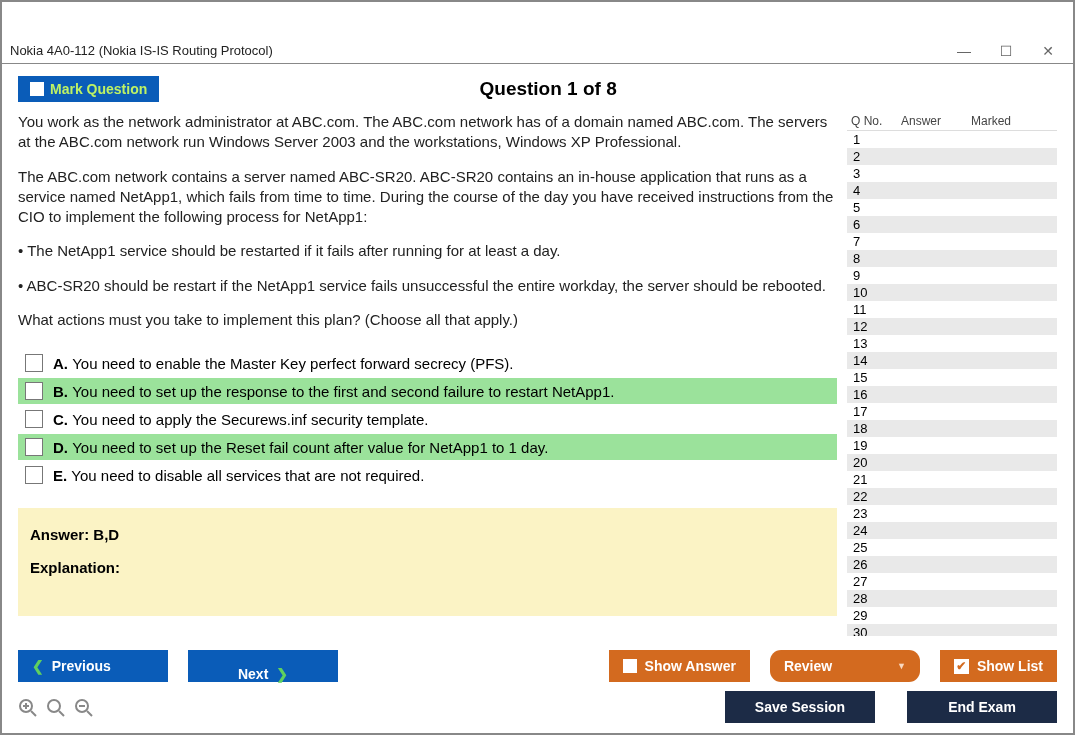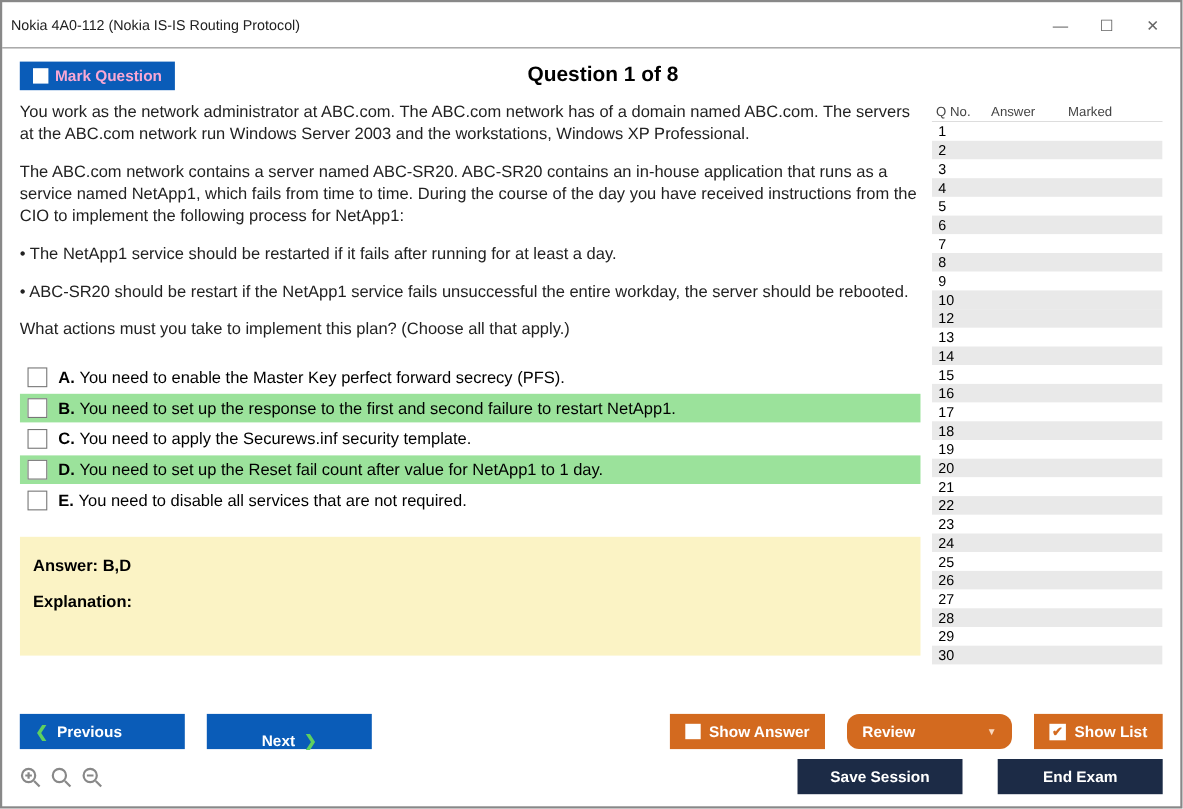--- a/index.html
+++ b/index.html
@@ -1,24 +1,24 @@
 <!DOCTYPE html>
 <html><head>
 <meta charset="utf-8">
 <style>
   * { box-sizing: border-box; margin: 0; padding: 0; }
   body { font-family: Arial, Helvetica, sans-serif; background: #fff; }
   .window { width: 1075px; height: 735px; border: 2px solid #888; background: #fff; position: relative; display: flex; flex-direction: column; }
-  .titlebar { height: 42px; border-bottom: 1px solid #888; display: flex; align-items: center; padding: 0 8px; font-size: 13px; color: #222; }
+  .titlebar { height: 26px; border-bottom: 1px solid #888; display: flex; align-items: center; padding: 0 8px; font-size: 13px; color: #222; margin-top: 36px; }
   .titlebar-title { flex: 1; }
   .win-controls { display: flex; gap: 24px; color: #666; font-size: 14px; padding-right: 8px; }
   .win-btn { cursor: pointer; width: 18px; text-align: center; }
   .content { flex: 1; display: flex; flex-direction: column; padding: 12px 16px 10px 16px; overflow: hidden; }
   .header-row { display: flex; align-items: center; margin-bottom: 10px; }
-  .mark-btn { background: #0a5cb8; color: #f9a8d4; font-weight: bold; font-size: 14px; padding: 5px 12px; display: flex; align-items: center; gap: 6px; cursor: pointer; border: none; }
+  .mark-btn { background: #0a5cb8; color: #bef264; font-weight: bold; font-size: 14px; padding: 5px 12px; display: flex; align-items: center; gap: 6px; cursor: pointer; border: none; }
   .mark-check { width: 14px; height: 14px; background: #fff; display: inline-block; }
   .question-heading { flex: 1; text-align: center; font-size: 19px; font-weight: bold; color: #000; margin-left: -120px; }
   .main-columns { flex: 1; display: flex; gap: 10px; overflow: hidden; }
   .question-col { flex: 1; display: flex; flex-direction: column; overflow: hidden; }
   .q-body { font-size: 15px; color: #222; line-height: 1.35; }
   .q-body p { margin-bottom: 14px; }
   .options { margin-top: 6px; }
   .opt { display: flex; align-items: center; gap: 10px; padding: 3px 6px; border: 1px solid transparent; font-size: 15px; margin-bottom: 2px; }
   .opt-box { width: 18px; height: 18px; border: 1px solid #777; background: #fff; flex-shrink: 0; }
   .opt.correct { background: #9be29b; }
@@ -129,20 +129,21 @@
             <div class="side-row odd">1</div>
             <div class="side-row even">2</div>
             <div class="side-row odd">3</div>
             <div class="side-row even">4</div>
             <div class="side-row odd">5</div>
             <div class="side-row even">6</div>
             <div class="side-row odd">7</div>
             <div class="side-row even">8</div>
             <div class="side-row odd">9</div>
             <div class="side-row even">10</div>
+            <div class="side-row odd">11</div>
             <div class="side-row even">12</div>
             <div class="side-row odd">13</div>
             <div class="side-row even">14</div>
             <div class="side-row odd">15</div>
             <div class="side-row even">16</div>
             <div class="side-row odd">17</div>
             <div class="side-row even">18</div>
             <div class="side-row odd">19</div>
             <div class="side-row even">20</div>
             <div class="side-row odd">21</div>

